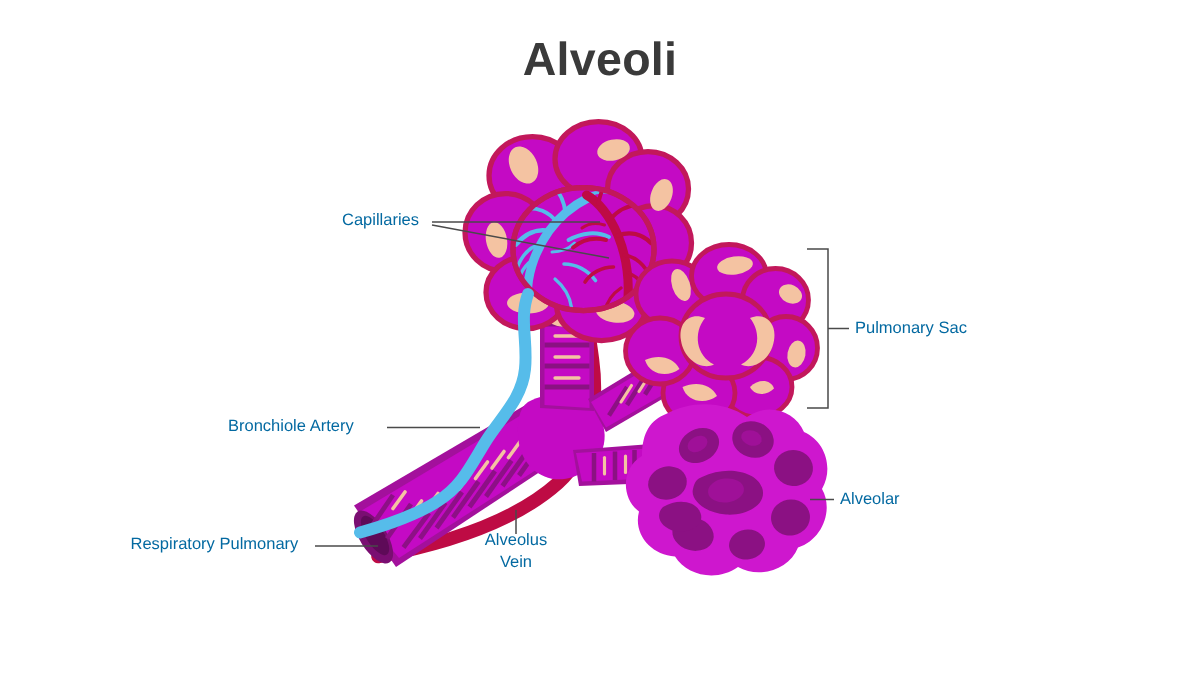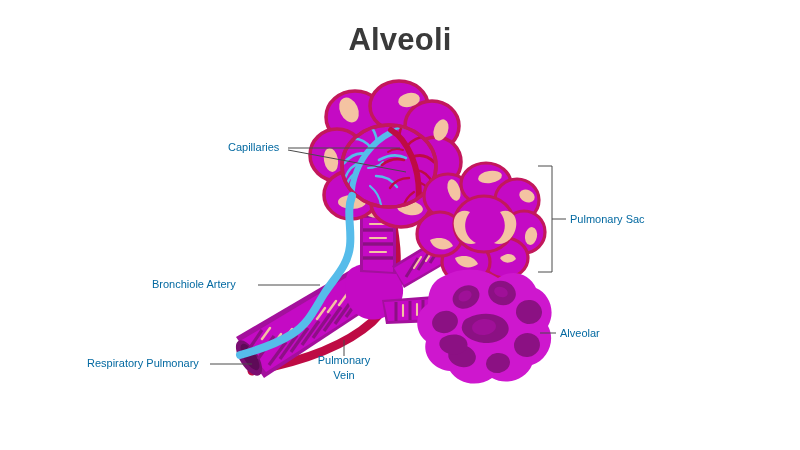--- a/index.html
+++ b/index.html
@@ -275,21 +275,21 @@
     </g>
   </svg>
 
   <div class="lbl" style="left:228px; top:140px;">Capillaries</div>
 
   <div class="lbl" style="left:152px; top:277px;">Bronchiole Artery</div>
 
   <div class="lbl" style="left:87px; top:356px;">Respiratory Pulmonary</div>
 
   <div class="lbl center" style="left:306px; top:353px; width:76px;">
-    <span>Pulmonary</span><br>
+    <span>Alveolus</span><br>
     <span>Vein</span>
   </div>
 
   <div class="lbl" style="left:570px; top:212px;">Pulmonary Sac</div>
 
   <div class="lbl" style="left:560px; top:326px;">Alveolar</div>
 
 </div>
 
 </body></html>

